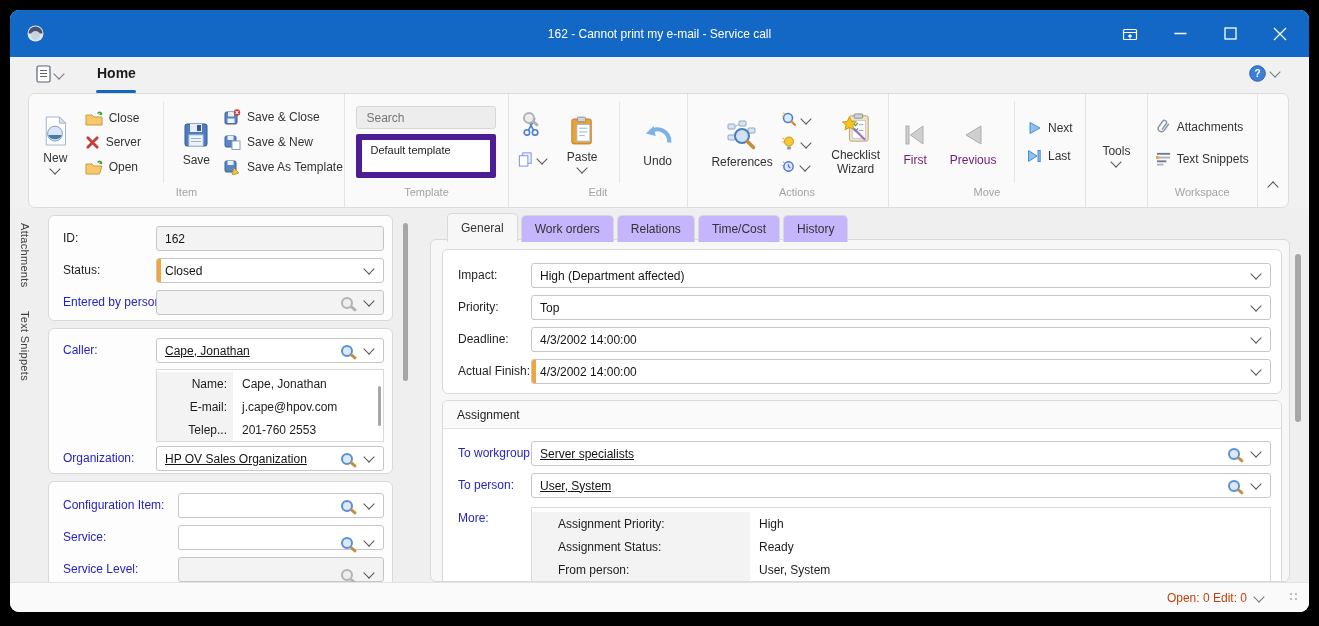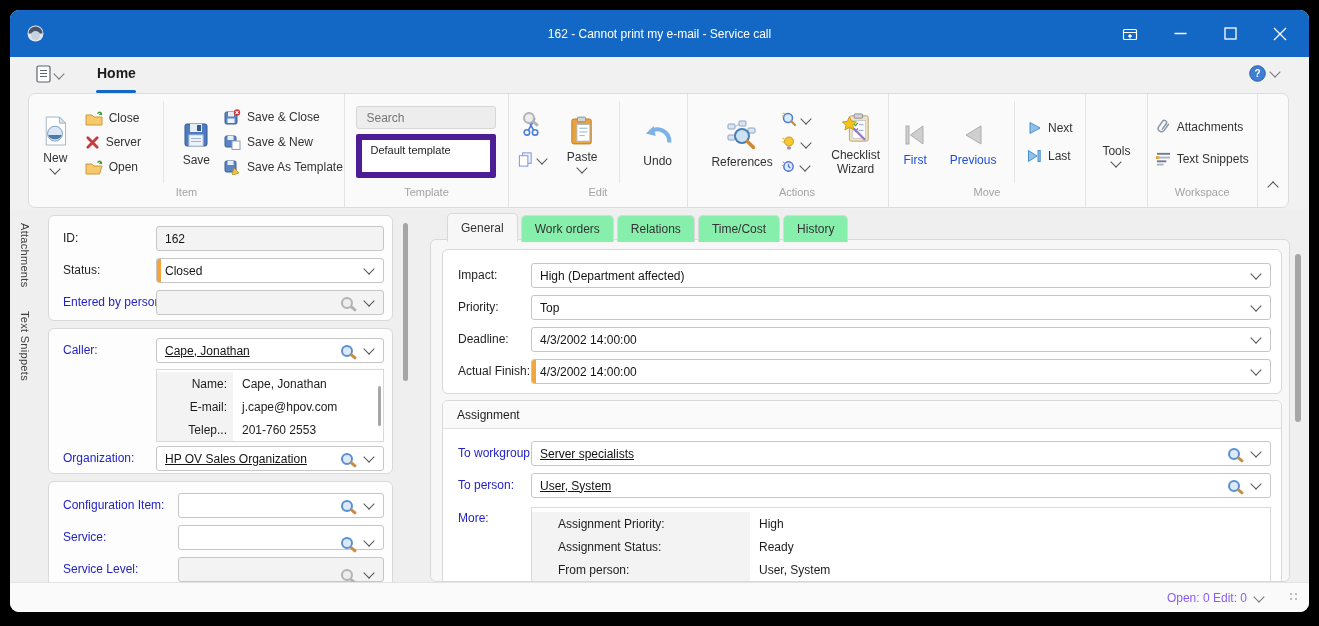--- a/index.html
+++ b/index.html
@@ -19,21 +19,21 @@
   .helpbtn{position:absolute;right:30px;top:8px;display:flex;align-items:center;gap:5px;}
   
   .ribbon{position:absolute;left:18px;top:83px;width:1261px;height:115px;background:#fafafa;border:1px solid #dcdcdc;border-radius:7px;display:flex;box-sizing:border-box;}
   .group{border-right:1px solid #e3e3e3;display:flex;flex-direction:column;box-sizing:border-box;}
   .gc{flex:1;display:flex;align-items:center;justify-content:center;gap:7px;padding:4px 4px 0;}
   .glabel{height:21px;text-align:center;font-size:11px;color:#a3a3a3;}
   .bigbtn{display:flex;flex-direction:column;align-items:center;font-size:12px;color:#333;gap:4px;padding-top:3px;text-align:center;line-height:14px;}
   .smallcol{display:flex;flex-direction:column;justify-content:center;gap:9px;}
   .smallbtn{display:flex;align-items:center;gap:6px;font-size:12px;color:#333;white-space:nowrap;}
   .idiv{width:1px;background:#e6e6e6;align-self:stretch;margin:3px 5px;}
-  .disabled{color:#1d4ed8;}
+  .disabled{color:#701a75;}
   .searchbox{width:140px;height:23px;background:#ededed;border:1px solid #d6d6d6;border-radius:3px;display:flex;align-items:center;padding:0 7px;box-sizing:border-box;}
   .searchbox input{border:none;background:transparent;flex:1;font-size:12px;color:#555;outline:none;font-family:"Liberation Sans",sans-serif;}
   .tpllist{width:140px;height:44px;background:#fff;border:6px solid #4c1d95;border-radius:2px;font-size:11px;color:#222;padding:4px 8px;box-sizing:border-box;}
   .tplcol{display:flex;flex-direction:column;gap:5px;align-items:center;}
   
   .chev{width:7px;height:7px;border-right:1.6px solid #555;border-bottom:1.6px solid #555;transform:rotate(45deg);display:inline-block;margin-top:-4px;flex:none;}
   .chev.up{transform:rotate(-135deg);margin-top:4px;}
   .chev.lite{border-color:#777;}
   .mag{position:relative;width:12px;height:12px;border:2px solid #5b8fd4;border-radius:50%;box-sizing:border-box;background:#dce9f8;display:inline-block;flex:none;}
   .mag::after{content:"";position:absolute;width:7px;height:2.5px;background:#c78d44;right:-6px;bottom:-3px;transform:rotate(40deg);border-radius:1px;}
@@ -51,26 +51,26 @@
   .fld .link{text-decoration:underline;}
   .fld .right{margin-left:auto;display:flex;align-items:center;gap:12px;padding-right:2px;}
   .abar{position:absolute;left:0;top:0;bottom:0;width:4px;background:#f3a43a;border-radius:2px 0 0 2px;}
   .subbox{position:absolute;background:#fff;border:1px solid #d9d9d9;box-sizing:border-box;overflow:hidden;}
   .subrow{display:flex;height:23px;align-items:center;font-size:12px;color:#1c1c1c;}
   .subrow .sl{background:#f3f3f3;height:100%;display:flex;align-items:center;box-sizing:border-box;flex:none;}
   .subrow .sv{padding-left:9px;white-space:nowrap;}
   .scroll{position:absolute;background:#a6a6a6;border-radius:3px;}
   
   .dtabs{position:absolute;left:437px;top:4px;display:flex;align-items:flex-end;z-index:3;}
-  .dtab{height:26px;padding:0 13px;font-size:12px;color:#333;background:#86efac;border:1px solid #d9d9d9;border-bottom:none;border-radius:5px 5px 0 0;display:flex;align-items:center;margin-right:3px;}
+  .dtab{height:26px;padding:0 13px;font-size:12px;color:#333;background:#c4b5fd;border:1px solid #d9d9d9;border-bottom:none;border-radius:5px 5px 0 0;display:flex;align-items:center;margin-right:3px;}
   .dtab.active{background:#f7f7f7;height:28px;font-color:#111;}
   .rpanel{position:absolute;left:420px;top:30px;width:860px;height:343px;background:#f7f7f7;border:1px solid #d9d9d9;border-radius:6px;box-sizing:border-box;overflow:hidden;z-index:2;}
   .asghead{height:27px;border-bottom:1px solid #e2e2e2;display:flex;align-items:center;padding-left:14px;font-size:12px;color:#1c1c1c;background:#fafafa;border-radius:5px 5px 0 0;}
   
-  .statusbar{position:absolute;left:0;bottom:0;width:100%;height:30px;background:#fafafa;border-top:1px solid #e3e3e3;display:flex;align-items:center;justify-content:flex-end;padding-right:46px;gap:8px;font-size:12px;color:#8b5cf6;box-sizing:border-box;}
+  .statusbar{position:absolute;left:0;bottom:0;width:100%;height:30px;background:#fafafa;border-top:1px solid #e3e3e3;display:flex;align-items:center;justify-content:flex-end;padding-right:46px;gap:8px;font-size:12px;color:#c2410c;box-sizing:border-box;}
   .grip{position:absolute;right:7px;bottom:7px;width:12px;height:12px;}
   .grip::before{content:"";position:absolute;left:0;top:0;width:2px;height:2px;background:#bdbdbd;box-shadow:5px 0 0 #bdbdbd,0 5px 0 #bdbdbd,5px 5px 0 #bdbdbd;}
   svg{display:block;flex:none;}
 </style>
 </head>
 <body>
 
 <div class="window">
 
   <div class="titlebar">

